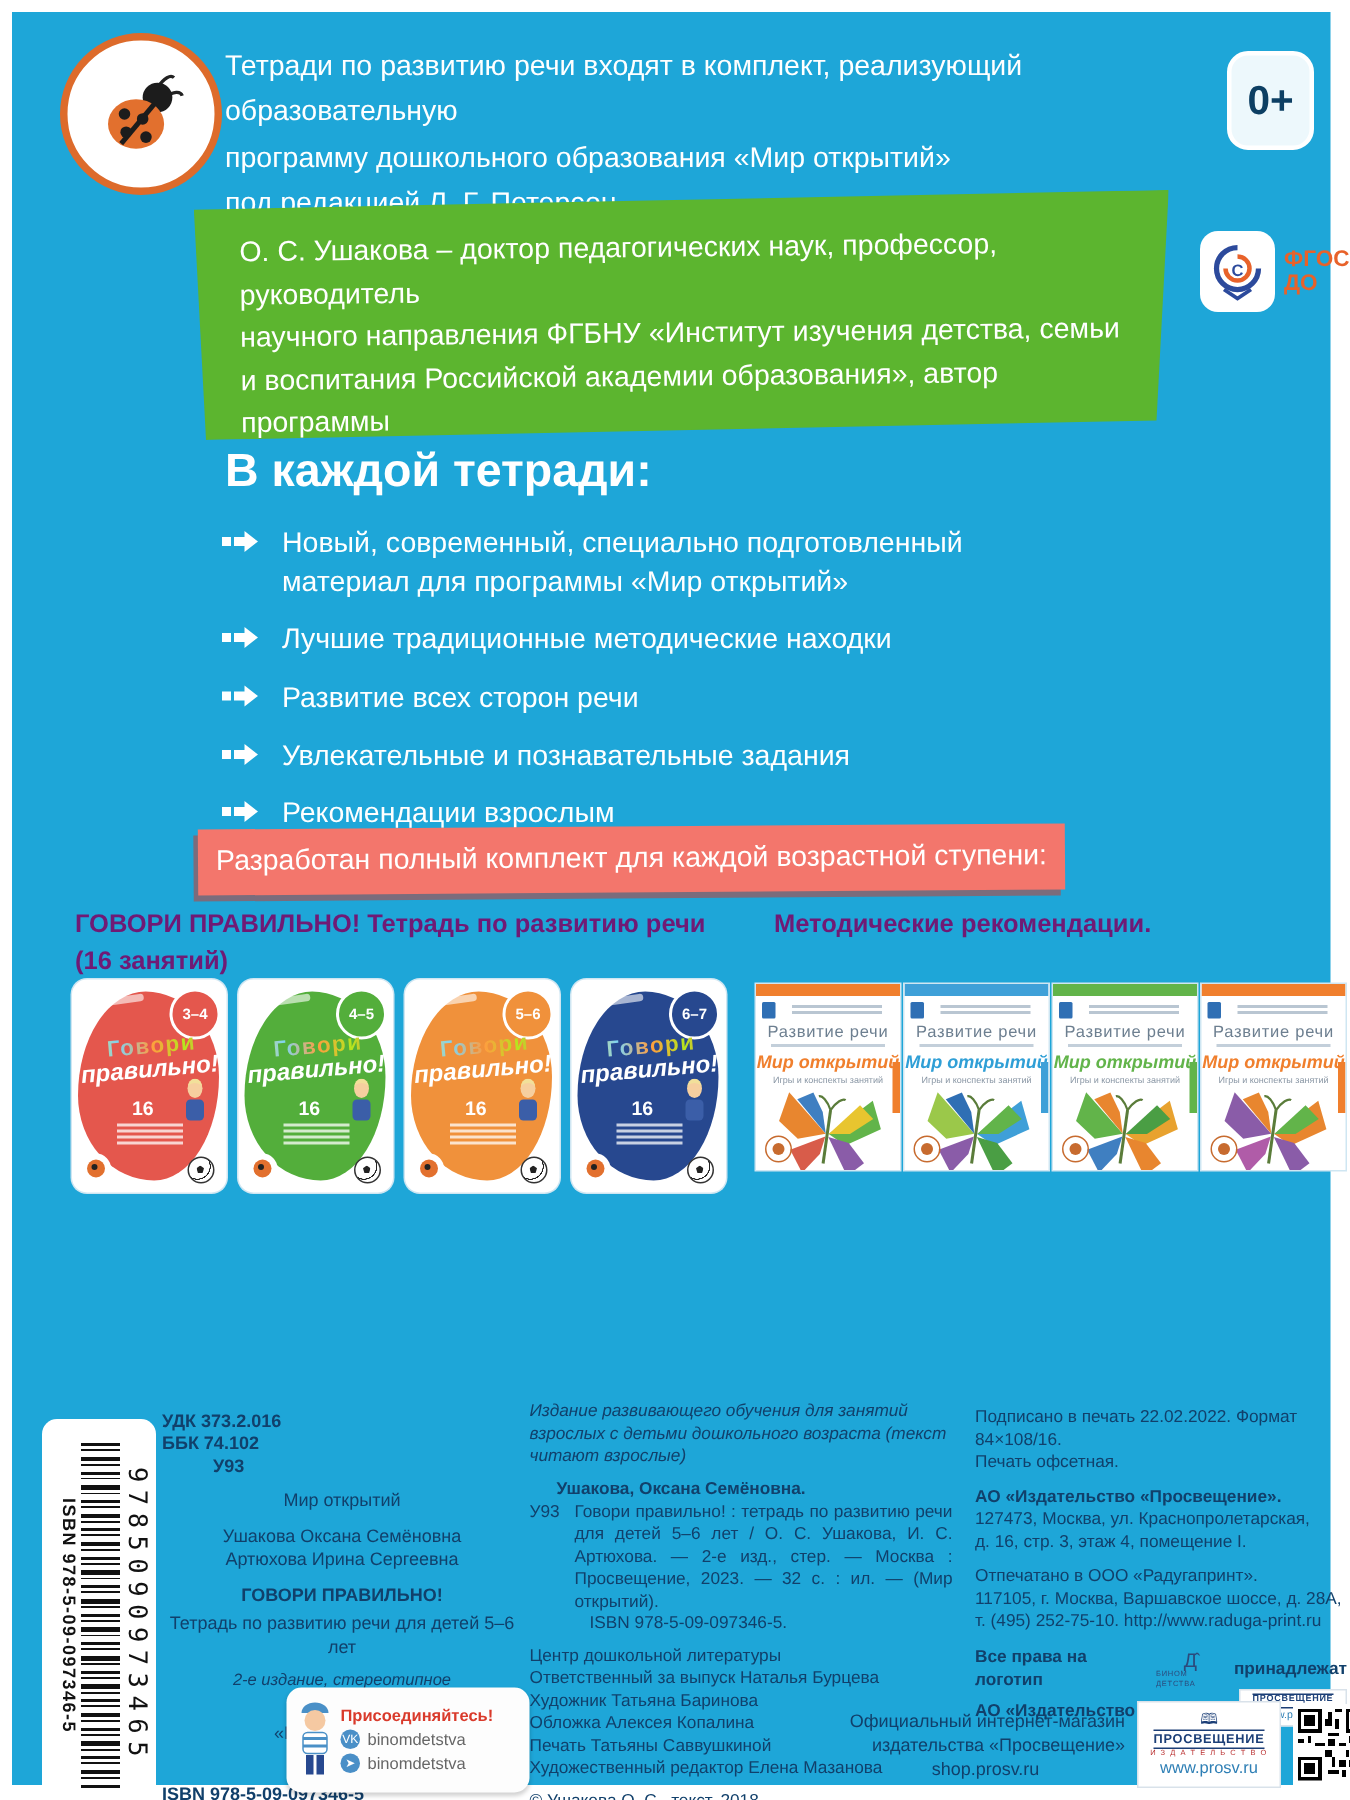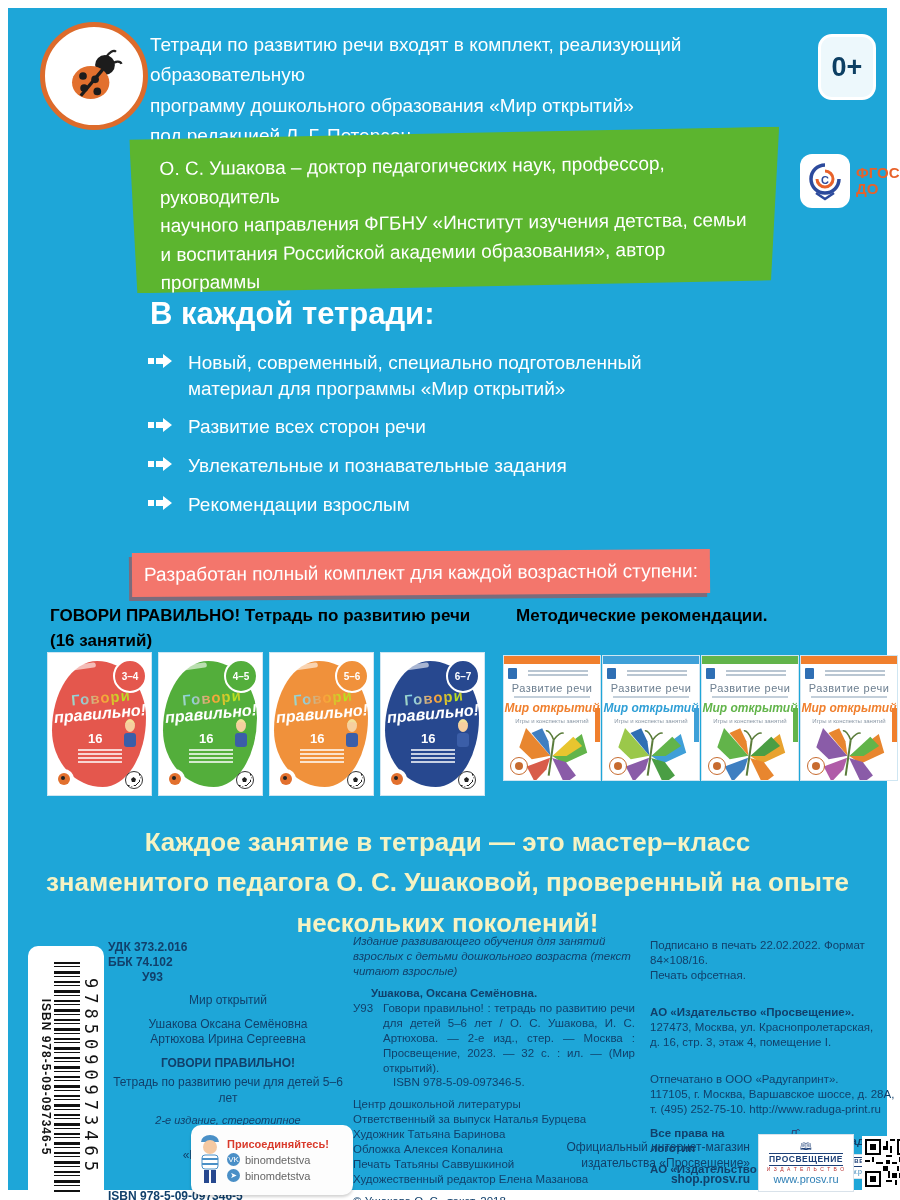--- a/index.html
+++ b/index.html
@@ -32,28 +32,28 @@
   .feature-arrow{flex:0 0 24px;margin-top:3px;}
   .feature-text{color:#fff;font-size:19px;line-height:1.35;}
 
   
   #age-banner{left:124px;top:543px;width:578px;height:44px;background:#f3766c;
     transform:rotate(-.4deg);box-shadow:-3px 4px 0 rgba(200,60,50,.55);
     display:flex;align-items:center;justify-content:center;}
   #age-banner span{color:#fff;font-size:19px;}
 
   
-  .group-label{color:#000000;font-weight:bold;font-size:17px;line-height:1.45;}
+  .group-label{color:#701a75;font-weight:bold;font-size:17px;line-height:1.45;}
   #label-left{left:42px;top:596px;width:450px;}
   #label-right{left:508px;top:596px;width:380px;}
 
   
   #covers-left{left:40px;top:645px;display:flex;gap:8px;}
   .gp-cover{width:103px;height:142px;background:#fff;position:relative;
-    box-shadow:0 0 0 1px #cfe6f2;padding:3px;box-sizing:border-box;}
+    box-shadow:0 0 0 1px #cfe6f2;padding:3px;box-sizing:border-box;border-radius:10px;}
   .gp-blob{position:absolute;left:4px;top:8px;width:94px;height:126px;border-radius:48% 52% 46% 54%/55% 45% 55% 45%;}
   .gp-age{position:absolute;right:4px;top:6px;width:30px;height:30px;border-radius:50%;
     border:2px solid #fff;color:#fff;font-size:10px;font-weight:bold;
     display:flex;align-items:center;justify-content:center;}
   .gp-title1{position:absolute;left:8px;top:36px;width:90px;text-align:center;
     font-size:15px;font-weight:bold;letter-spacing:1px;
     background:linear-gradient(90deg,#ffd23f,#7fd4f2,#ff9d3f,#b5e61d,#ff6f61);
     -webkit-background-clip:text;background-clip:text;color:transparent;transform:rotate(-5deg);}
   .gp-title2{position:absolute;left:4px;top:52px;width:96px;text-align:center;color:#fff;
     font-size:16px;font-weight:bold;font-style:italic;transform:rotate(-5deg);}
@@ -128,38 +128,38 @@
   #imprint-mid .italic{font-style:italic;}
   #imprint-mid .bold{font-weight:bold;}
   #imprint-mid .cat{ text-align:justify;}
   #imprint-mid .cat .code{float:left;margin-left:-30px;}
   #imprint-mid .block{margin-top:7px;}
   #imprint-mid .hang{padding-left:30px;}
   .credit-name{text-align:right;}
 
   #imprint-right{left:642px;top:930px;width:248px;font-size:11.5px;}
   #imprint-right .bold{font-weight:bold;}
-  #imprint-right .block{margin-top:22px;}
+  #imprint-right .block{margin-top:8px;}
   #logo-rights{margin-top:10px;}
   #logo-rights-row{display:flex;align-items:center;gap:6px;}
   #binom-logo{display:flex;flex-direction:column;align-items:center;color:#2c4a7c;}
   #binom-logo .glyph{font-size:13px;line-height:1;}
   #binom-logo .txt{font-size:5px;letter-spacing:.5px;}
   .prosv-box{background:#fff;border:1px solid #d9e2ea;display:flex;flex-direction:column;
     align-items:center;justify-content:center;padding:2px 4px;}
   .prosv-name{color:#1c3f77;font-weight:bold;letter-spacing:.5px;border-top:1px solid #1c3f77;border-bottom:1px solid #1c3f77;}
   .prosv-sub{color:#b33;letter-spacing:1px;}
   .prosv-url{color:#2e7fb5;}
   #prosv-mini{position:absolute;right:0;top:28px;width:62px;}
   #prosv-mini .prosv-name{font-size:6px;}
   #prosv-mini .prosv-url{font-size:7px;}
 
   #shop-row{left:556px;top:1126px;display:flex;align-items:center;gap:8px;}
   #shop-text{width:186px;text-align:right;font-size:12px;line-height:1.35;}
-  #shop-text .bold{font-weight:bold;}
+  #shop-text .bold{font-weight:normal;text-align:center;}
   #prosv-big{width:86px;height:52px;}
   #prosv-big .prosv-name{font-size:8.5px;}
   #prosv-big .prosv-sub{font-size:5px;}
   #prosv-big .prosv-url{font-size:11px;}
   #qr-box{width:54px;height:54px;background:#fff;padding:3px;box-sizing:border-box;}
 </style>
 </head>
 <body>
 
 <div id="cover">
@@ -207,20 +207,26 @@
     </div>
   </div>
 
   <div class="abs" id="features-title">В каждой тетради:</div>
   <div class="abs" id="features-list">
     <div class="feature-row">
       <svg class="feature-arrow" width="24" height="16" viewBox="0 0 24 16">
           <path d="M0 5h6v6H0z M8 5h7V1l9 7-9 7v-4H8z" fill="#fff"></path>
         </svg>
       <span class="feature-text" style="max-width:520px">Новый, современный, специально подготовленный материал для программы «Мир открытий»</span>
+    </div>
+    <div class="feature-row">
+      <svg class="feature-arrow" width="24" height="16" viewBox="0 0 24 16">
+          <path d="M0 5h6v6H0z M8 5h7V1l9 7-9 7v-4H8z" fill="#fff"></path>
+        </svg>
+      <span class="feature-text">Лучшие традиционные методические находки</span>
     </div>
     <div class="feature-row">
       <svg class="feature-arrow" width="24" height="16" viewBox="0 0 24 16">
           <path d="M0 5h6v6H0z M8 5h7V1l9 7-9 7v-4H8z" fill="#fff"></path>
         </svg>
       <span class="feature-text">Развитие всех сторон речи</span>
     </div>
     <div class="feature-row">
       <svg class="feature-arrow" width="24" height="16" viewBox="0 0 24 16">
           <path d="M0 5h6v6H0z M8 5h7V1l9 7-9 7v-4H8z" fill="#fff"></path>
@@ -446,25 +452,20 @@
           <path d="M35 14 C32 8 28 5 26 6 M35 14 C38 8 42 5 44 6" stroke="#5a7c3a" stroke-width="1.5" fill="none"></path>
         </svg>
       </div>
       <div class="rr-emblem">
           <b></b>
         </div>
       <div class="rr-tab" style="background-color: rgb(240, 127, 45);"></div>
     </div>
   </div>
 
-  <div class="abs" id="quote">
-    <span style="display:block">Каждое занятие в тетради — это мастер–класс</span>
-    <span style="display:block">знаменитого педагога О. С. Ушаковой, проверенный на опыте</span>
-    <span style="display:block">нескольких поколений!</span>
-  </div>
 
   <div class="abs" id="barcode-box">
     <div id="barcode-rot">
       <div id="barcode-digits">9785090973465</div>
       <div id="barcode-stripes"></div>
       <div id="barcode-isbn">ISBN 978-5-09-097346-5</div>
     </div>
   </div>
 
   <div class="abs imp" id="biblio-left">

